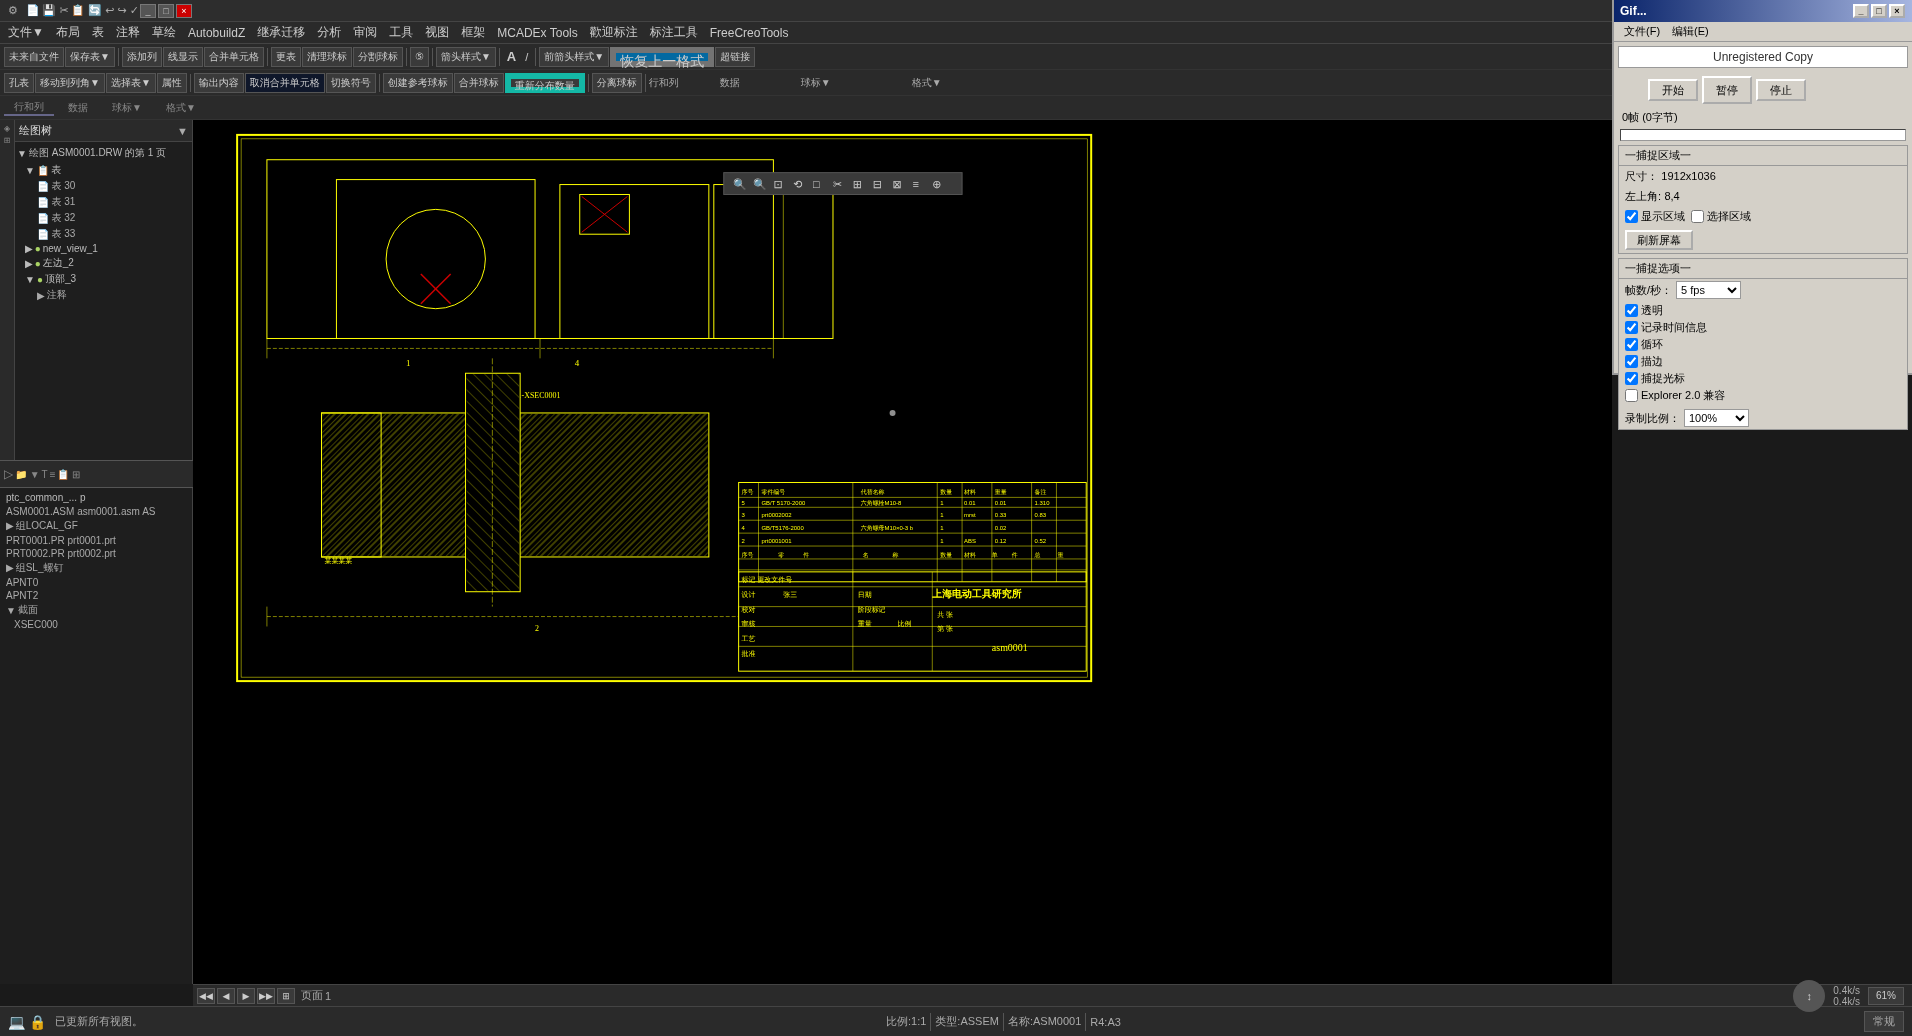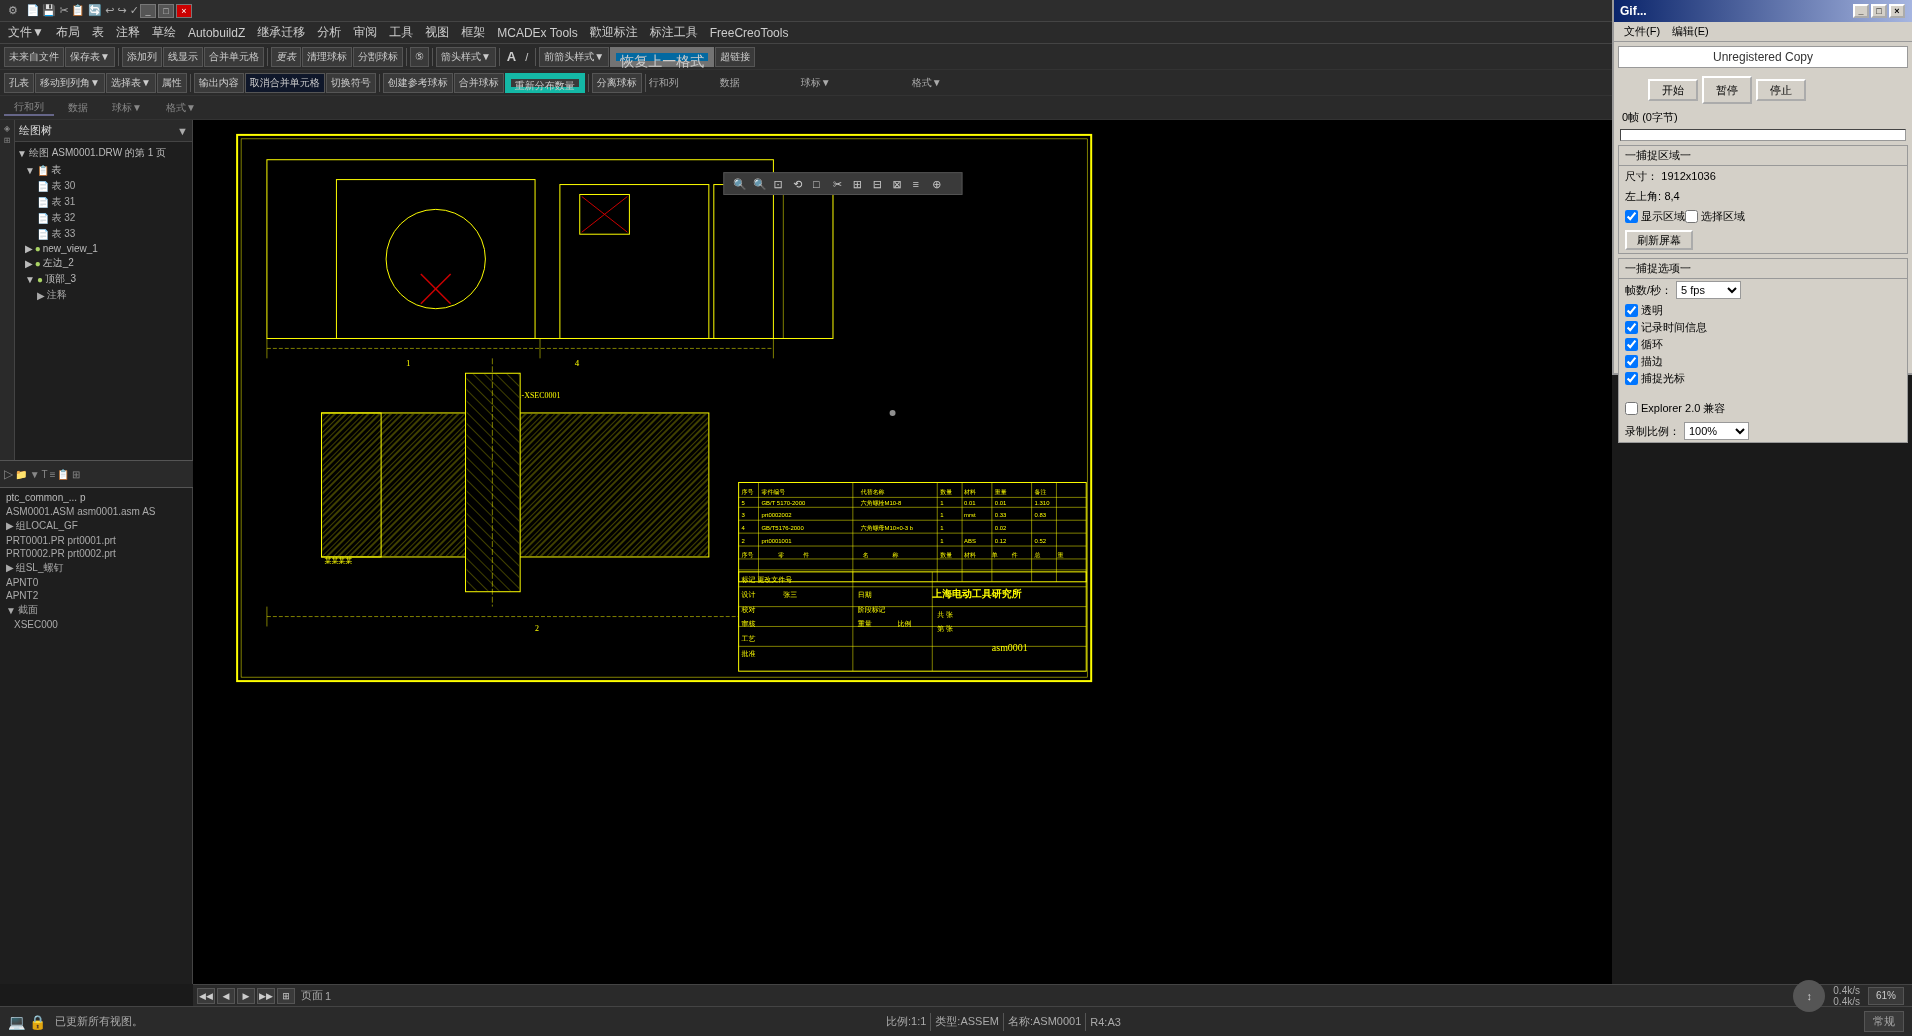--- a/index.html
+++ b/index.html
@@ -45,21 +45,21 @@
 </div>
 
 <div style="position:absolute;top:44px;left:0;right:300px;height:26px;background:#2a2a2a;display:flex;align-items:center;padding:0 4px;border-bottom:1px solid #333;gap:1px;overflow:hidden;">
   <button style="height:20px;padding:0 4px;background:#3a3a3a;border:1px solid #555;color:#ccc;font-size:10px;cursor:pointer;white-space:nowrap;">未来自文件</button>
   <button style="height:20px;padding:0 4px;background:#3a3a3a;border:1px solid #555;color:#ccc;font-size:10px;cursor:pointer;white-space:nowrap;">保存表▼</button>
   <div style="width:1px;height:18px;background:#555;margin:0 2px;"></div>
   <button style="height:20px;padding:0 4px;background:#3a3a3a;border:1px solid #555;color:#ccc;font-size:10px;cursor:pointer;">添加列</button>
   <button style="height:20px;padding:0 4px;background:#3a3a3a;border:1px solid #555;color:#ccc;font-size:10px;cursor:pointer;">线显示</button>
   <button style="height:20px;padding:0 4px;background:#3a3a3a;border:1px solid #555;color:#ccc;font-size:10px;cursor:pointer;">合并单元格</button>
   <div style="width:1px;height:18px;background:#555;margin:0 2px;"></div>
-  <button style="height:20px;padding:0 4px;background:#3a3a3a;border:1px solid #555;color:#ccc;font-size:10px;cursor:pointer;font-style:italic;">更表</button>
+  <button style="height:20px;padding:0 4px;background:#3a3a3a;border:1px solid #555;color:#ccc;font-size:10px;cursor:pointer;">更表</button>
   <button style="height:20px;padding:0 4px;background:#3a3a3a;border:1px solid #555;color:#ccc;font-size:10px;cursor:pointer;">清理球标</button>
   <button style="height:20px;padding:0 4px;background:#3a3a3a;border:1px solid #555;color:#ccc;font-size:10px;cursor:pointer;">分割球标</button>
   <div style="width:1px;height:18px;background:#555;margin:0 2px;"></div>
   <button style="height:20px;padding:0 4px;background:#3a3a3a;border:1px solid #555;color:#ccc;font-size:10px;cursor:pointer;">⑤</button>
   <div style="width:1px;height:18px;background:#555;margin:0 2px;"></div>
   <button style="height:20px;padding:0 4px;background:#3a3a3a;border:1px solid #555;color:#ccc;font-size:10px;cursor:pointer;">箭头样式▼</button>
   <div style="width:1px;height:18px;background:#555;margin:0 2px;"></div>
   <span style="font-size:13px;color:#ccc;font-weight:bold;padding:0 4px;">A</span>
   <span style="font-size:11px;color:#ccc;padding:0 4px;">/</span>
   <div style="width:1px;height:18px;background:#555;margin:0 2px;"></div>
@@ -432,21 +432,21 @@
   <div style="margin:4px;border:1px solid #999;background:#d4d0c8;">
     <div style="background:#d4d0c8;padding:2px 6px;font-size:11px;color:#000;border-bottom:1px solid #999;">一捕捉区域一</div>
     <div style="padding:3px 6px;">
       <span style="font-size:11px;color:#000;">尺寸：</span>
       <span style="font-size:11px;color:#000;">1912x1036</span>
     </div>
     <div style="padding:2px 6px;">
       <span style="font-size:11px;color:#000;">左上角:</span>
       <span style="font-size:11px;color:#000;">8,4</span>
     </div>
-    <div style="padding:3px 6px;display:flex;gap:0;">
+    <div style="padding:3px 6px;display:flex;gap:6px;">
       <label style="display:flex;align-items:center;font-size:11px;color:#000;cursor:pointer;">
         <input type="checkbox" checked="" style="margin-right: 3px;">
         <span>显示区域</span>
       </label>
       <label style="display:flex;align-items:center;font-size:11px;color:#000;cursor:pointer;">
         <input type="checkbox" style="margin-right: 3px;">
         <span>选择区域</span>
       </label>
     </div>
     <div style="padding:3px 6px;">
@@ -472,21 +472,21 @@
         <span>记录时间信息</span>
       </label>
       <label style="display:flex;align-items:center;font-size:11px;color:#000;cursor:pointer;margin-bottom:2px;">
         <input type="checkbox" checked="" style="margin-right: 3px;">
         <span>循环</span>
       </label>
       <label style="display:flex;align-items:center;font-size:11px;color:#000;cursor:pointer;margin-bottom:2px;">
         <input type="checkbox" checked="" style="margin-right: 3px;">
         <span>描边</span>
       </label>
-      <label style="display:flex;align-items:center;font-size:11px;color:#000;cursor:pointer;margin-bottom:15px;">
+      <label style="display:flex;align-items:center;font-size:11px;color:#000;cursor:pointer;margin-bottom:2px;">
         <input type="checkbox" checked="" style="margin-right: 3px;">
         <span>捕捉光标</span>
       </label>
       <label style="display:flex;align-items:center;font-size:11px;color:#000;cursor:pointer;margin-bottom:2px;">
         <input type="checkbox" style="margin-right: 3px;">
         <span>Explorer 2.0 兼容</span>
       </label>
     </div>
     <div style="padding:2px 6px;display:flex;align-items:center;gap:4px;">
       <span style="font-size:11px;color:#000;">录制比例：</span>

